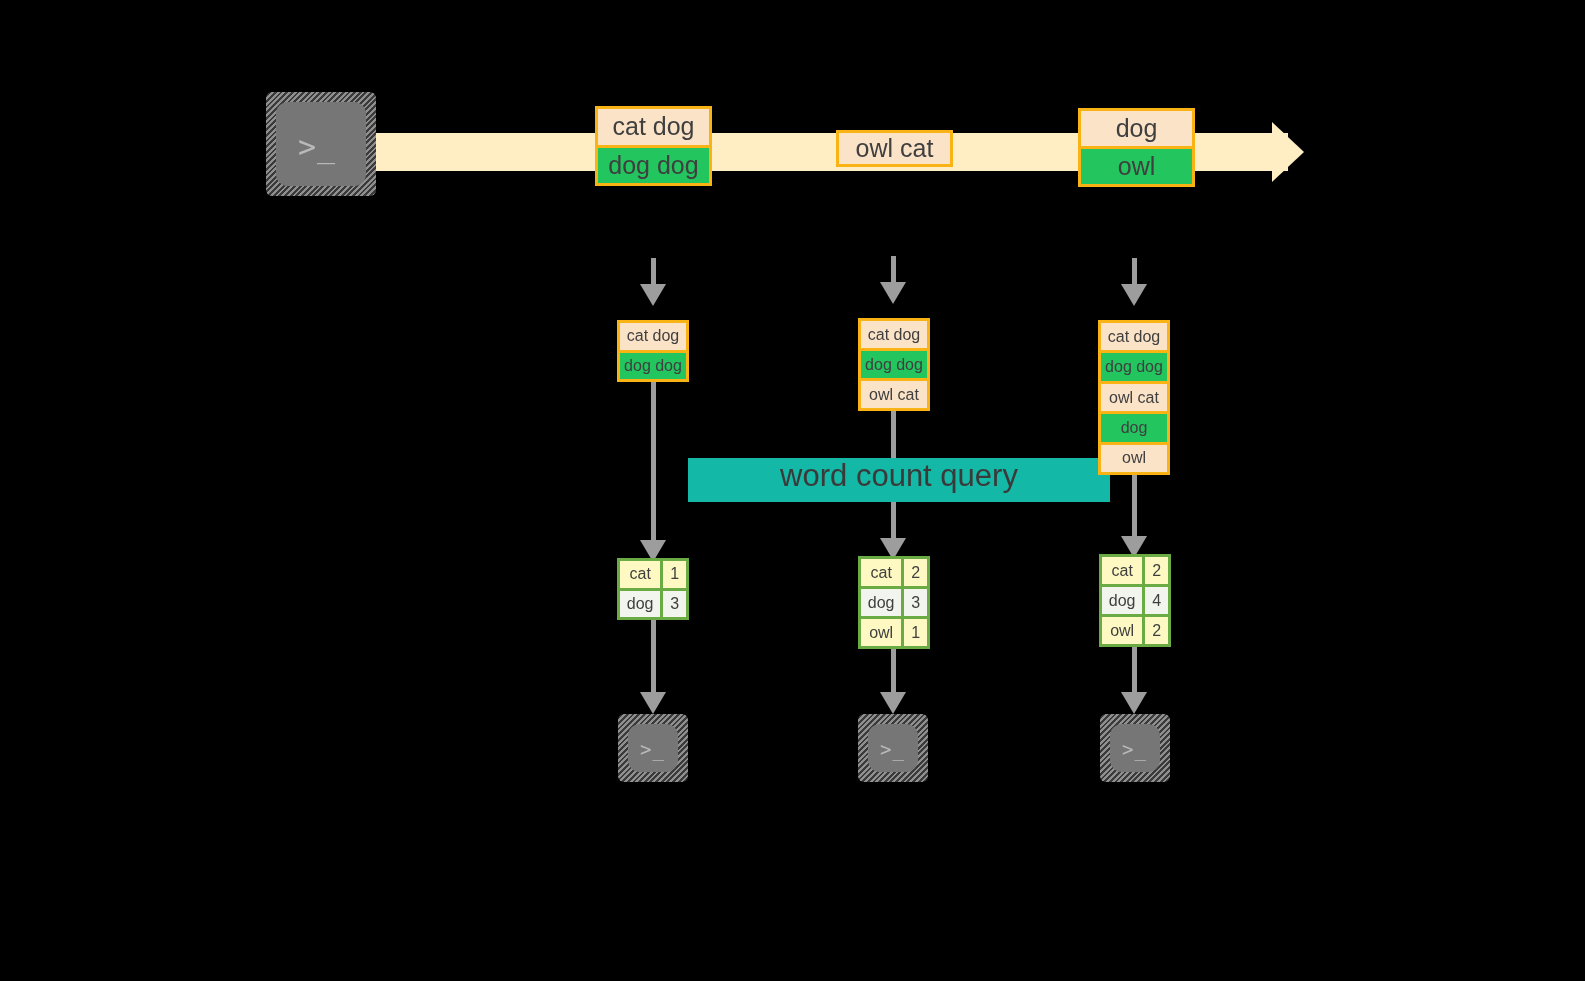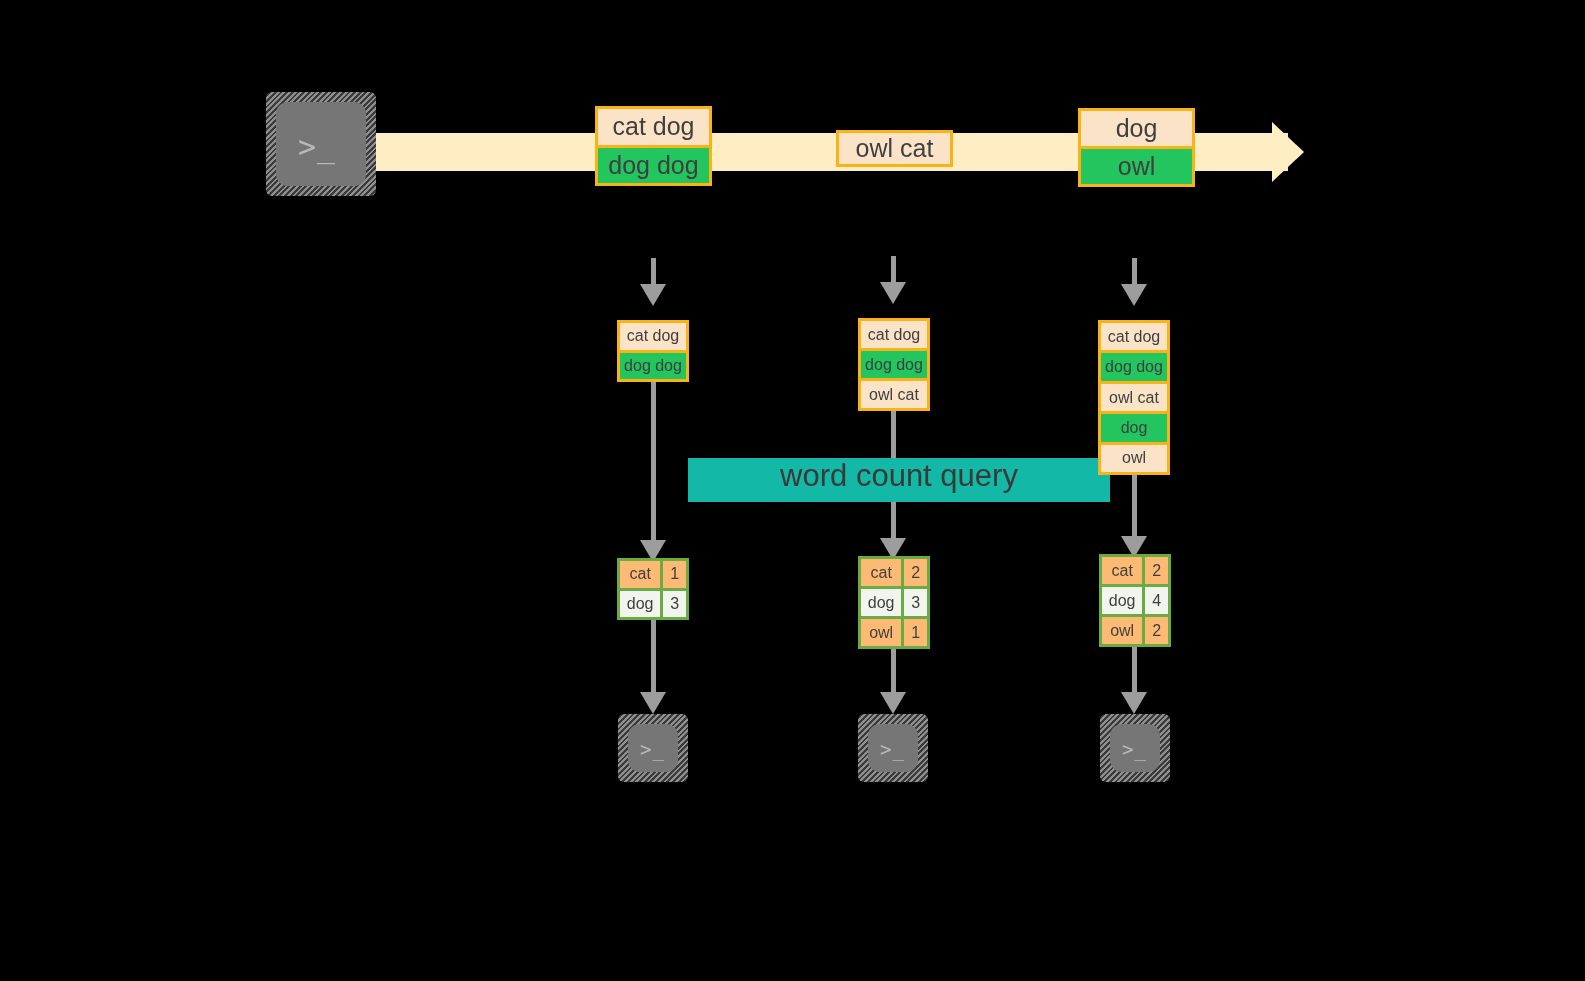--- a/index.html
+++ b/index.html
@@ -107,21 +107,21 @@
   .gbox .gcell {
     display: flex;
     align-items: center;
     justify-content: center;
     font-size: 16px;
     color: #3f3f3f;
     box-sizing: border-box;
   }
   .gbox .gcell.key { width: 48px; }
   .gbox .gcell.val { width: 30px; border-left: 3px solid #6aab44; }
-  .gbox .grow.dark .gcell { background: #fdba74; }
+  .gbox .grow.dark .gcell { background: #fef9c3; }
   .gbox .grow.light .gcell { background: #f1f5ee; }
 
   
   .vline {
     position: absolute;
     width: 5px;
     background: #9d9d9d;
     z-index: 3;
   }
   .vhead {

